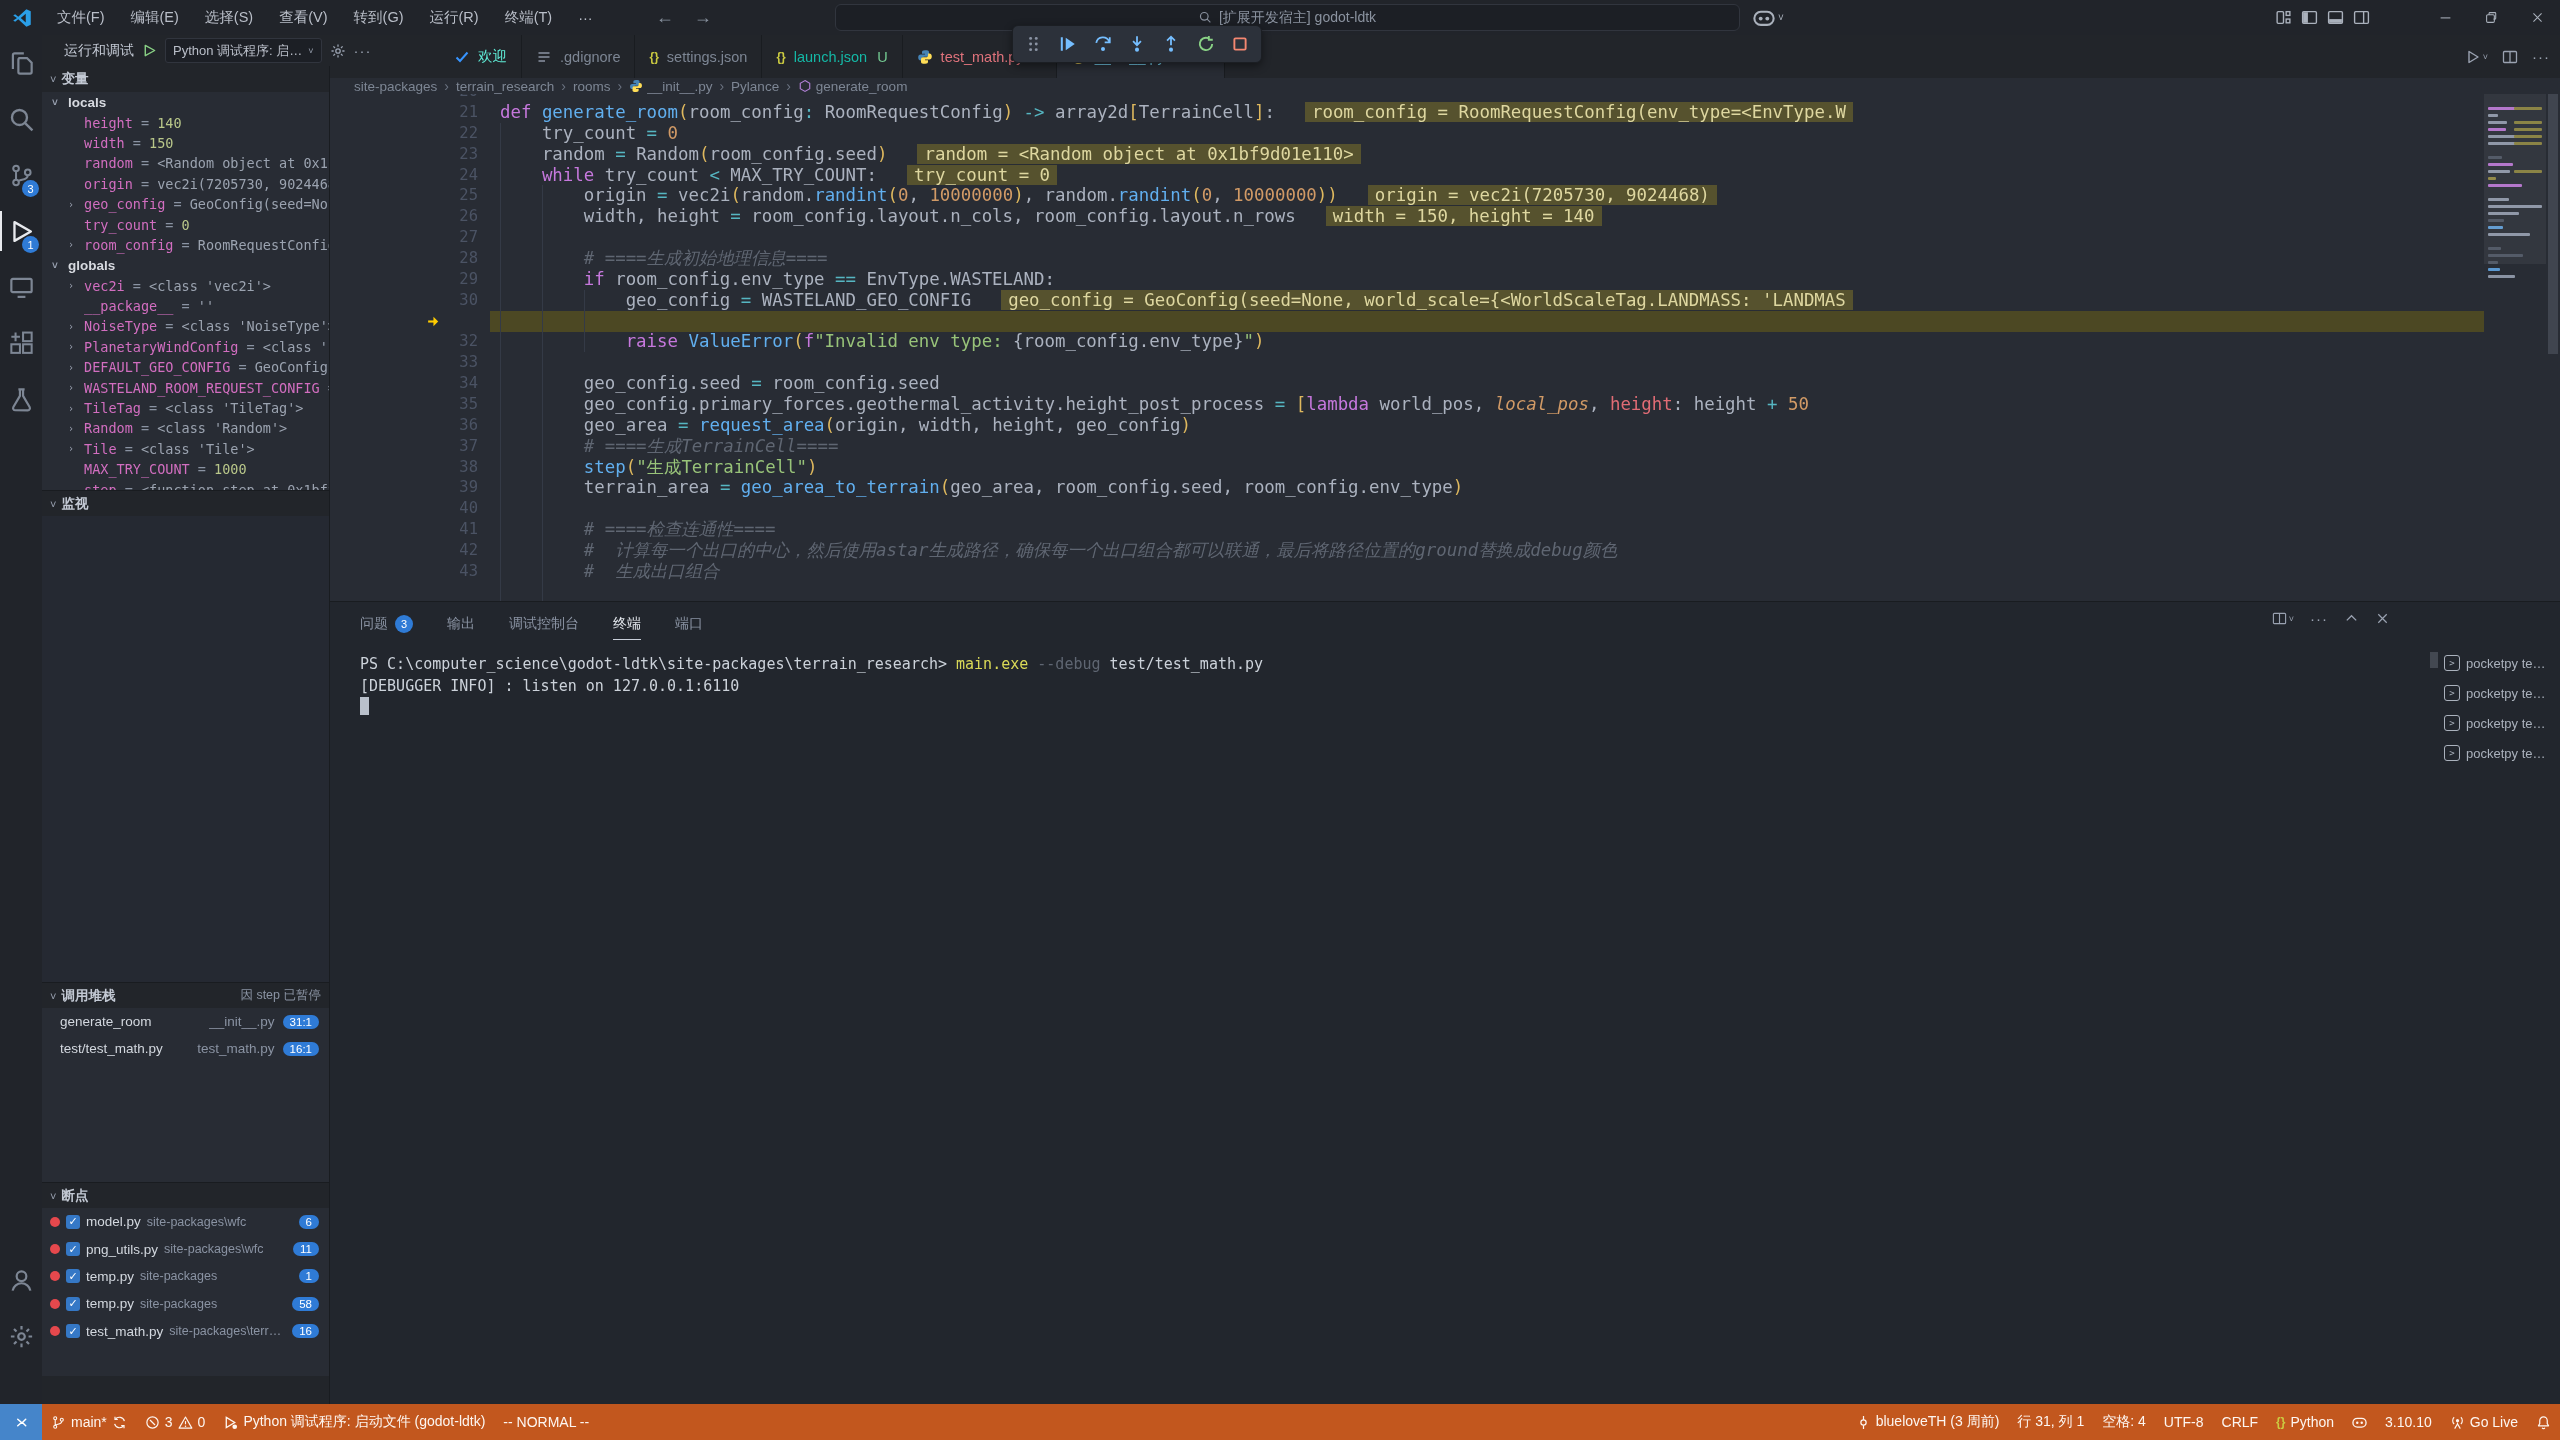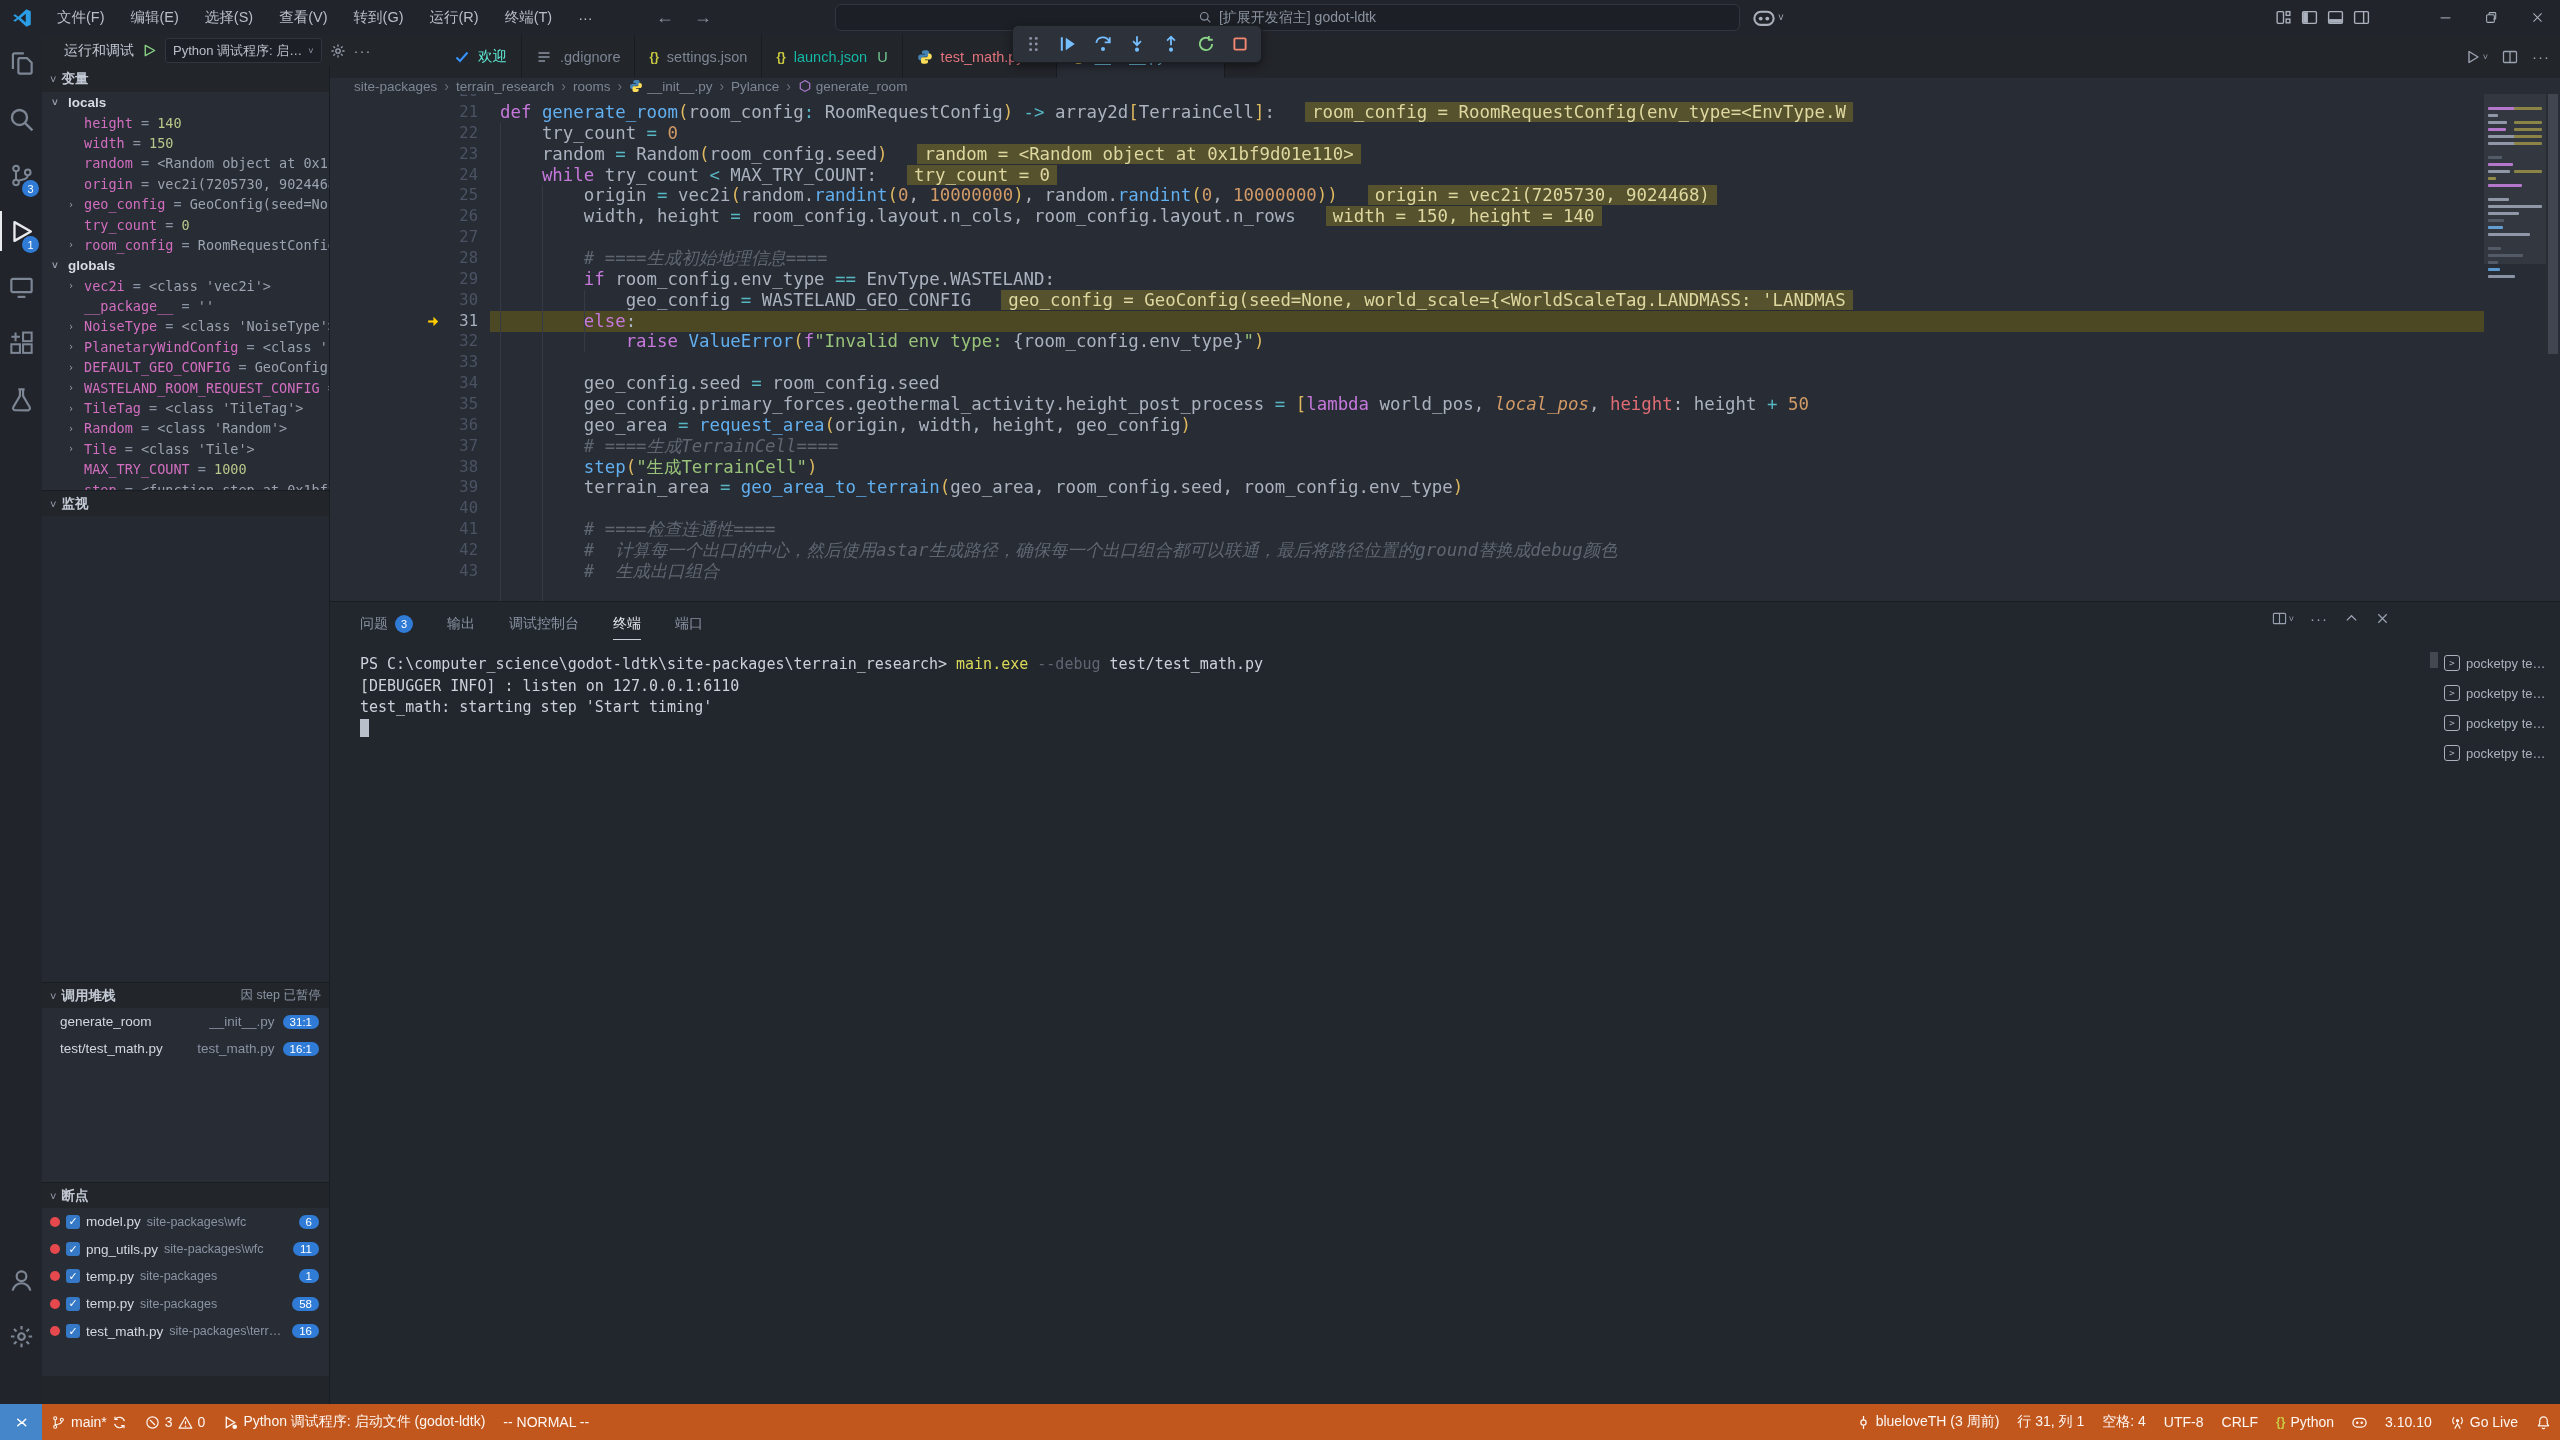--- a/index.html
+++ b/index.html
@@ -445,21 +445,20 @@
       <div class="eline" style="top: 8.05px;"><span class="lnum">21</span><span class="code mono"><span class="tk-k">def </span><span class="tk-f">generate_room</span><span class="tk-p">(</span><span class="tk-t">room_config</span><span class="tk-o">: </span><span class="tk-t">RoomRequestConfig</span><span class="tk-p">)</span><span class="tk-t"> </span><span class="tk-o">-&gt;</span><span class="tk-t"> array2d</span><span class="tk-p">[</span><span class="tk-t">TerrainCell</span><span class="tk-p">]</span><span class="tk-t">:</span><span class="dbg-hint">room_config = RoomRequestConfig(env_type=&lt;EnvType.W</span></span></div>
       <div class="eline" style="top: 28.9px;"><span class="lnum">22</span><span class="code mono"><span class="tk-t">    try_count </span><span class="tk-o">= </span><span class="tk-n">0</span></span></div>
       <div class="eline" style="top: 49.75px;"><span class="lnum">23</span><span class="code mono"><span class="tk-t">    random </span><span class="tk-o">= </span><span class="tk-t">Random</span><span class="tk-p">(</span><span class="tk-t">room_config.seed</span><span class="tk-p">)</span><span class="dbg-hint">random = &lt;Random object at 0x1bf9d01e110&gt;</span></span></div>
       <div class="eline" style="top: 70.6px;"><span class="lnum">24</span><span class="code mono"><span class="tk-k">    while </span><span class="tk-t">try_count </span><span class="tk-o">&lt; </span><span class="tk-t">MAX_TRY_COUNT</span><span class="tk-t">:</span><span class="dbg-hint">try_count = 0</span></span></div>
       <div class="eline" style="top: 91.45px;"><span class="lnum">25</span><span class="code mono"><span class="tk-t">        origin </span><span class="tk-o">= </span><span class="tk-t">vec2i</span><span class="tk-p">(</span><span class="tk-t">random.</span><span class="tk-f">randint</span><span class="tk-p">(</span><span class="tk-n">0</span><span class="tk-t">, </span><span class="tk-n">10000000</span><span class="tk-p">)</span><span class="tk-t">, random.</span><span class="tk-f">randint</span><span class="tk-p">(</span><span class="tk-n">0</span><span class="tk-t">, </span><span class="tk-n">10000000</span><span class="tk-p">))</span><span class="dbg-hint">origin = vec2i(7205730, 9024468)</span></span></div>
       <div class="eline" style="top: 112.3px;"><span class="lnum">26</span><span class="code mono"><span class="tk-t">        width, height </span><span class="tk-o">= </span><span class="tk-t">room_config.layout.n_cols, room_config.layout.n_rows</span><span class="dbg-hint">width = 150, height = 140</span></span></div>
       <div class="eline" style="top: 133.15px;"><span class="lnum">27</span><span class="code mono"></span></div>
       <div class="eline" style="top: 154px;"><span class="lnum">28</span><span class="code mono"><span class="tk-c">        # ====生成初始地理信息====</span></span></div>
       <div class="eline" style="top: 174.85px;"><span class="lnum">29</span><span class="code mono"><span class="tk-k">        if </span><span class="tk-t">room_config.env_type </span><span class="tk-o">== </span><span class="tk-t">EnvType.WASTELAND:</span></span></div>
       <div class="eline" style="top: 195.7px;"><span class="lnum">30</span><span class="code mono"><span class="tk-t">            geo_config </span><span class="tk-o">= </span><span class="tk-t">WASTELAND_GEO_CONFIG</span><span class="dbg-hint">geo_config = GeoConfig(seed=None, world_scale={&lt;WorldScaleTag.LANDMASS: 'LANDMAS</span></span></div>
-      <div class="eline" style="top: 216.55px;"><span class="lnum cur">31</span><span class="code mono"><span class="tk-k">        else</span><span class="tk-t">:</span></span></div>
       <div style="position: absolute; left: 96px; top: 218.55px;">
         <svg width="17" height="17" viewBox="0 0 16 16">
           <path d="M2 8h8" stroke="#ffcc00" stroke-width="2"></path>
           <path d="M7 3.5L11.5 8 7 12.5z" fill="#ffcc00"></path>
         </svg>
       </div>
       <div class="eline" style="top: 237.4px;"><span class="lnum">32</span><span class="code mono"><span class="tk-k">            raise </span><span class="tk-f">ValueError</span><span class="tk-p">(</span><span class="tk-k">f</span><span class="tk-s">"Invalid env type: </span><span class="tk-t">{room_config.env_type}</span><span class="tk-s">"</span><span class="tk-p">)</span></span></div>
       <div class="eline" style="top: 258.25px;"><span class="lnum">33</span><span class="code mono"></span></div>
       <div class="eline" style="top: 279.1px;"><span class="lnum">34</span><span class="code mono"><span class="tk-t">        geo_config.seed </span><span class="tk-o">= </span><span class="tk-t">room_config.seed</span></span></div>
       <div class="eline" style="top: 299.95px;"><span class="lnum">35</span><span class="code mono"><span class="tk-t">        geo_config.primary_forces.geothermal_activity.height_post_process </span><span class="tk-o">= </span><span class="tk-p">[</span><span class="tk-k">lambda </span><span class="tk-t">world_pos</span><span class="tk-t">, </span><span class="tk-i">local_pos</span><span class="tk-t">, </span><span class="tk-v">height</span><span class="tk-t">: </span><span class="tk-t">height </span><span class="tk-o">+ </span><span class="tk-n">50</span></span></div>
@@ -723,21 +722,20 @@
       <svg width="15" height="15" viewBox="0 0 16 16">
           <path d="M3 10l5-5 5 5" fill="none" stroke="currentColor" stroke-width="1.4"></path>
         </svg>
       <svg width="15" height="15" viewBox="0 0 16 16">
           <path d="M3.5 3.5l9 9M12.5 3.5l-9 9" stroke="currentColor" stroke-width="1.3"></path>
         </svg>
     </div>
     <div id="terminal">
         <div style="white-space: pre;"><span>PS C:\computer_science\godot-ldtk\site-packages\terrain_research&gt; </span><span class="tm-cmd">main.exe</span><span> </span><span class="tm-dim">--debug</span><span> test/test_math.py</span></div>
         <div style="white-space: pre;"><span>[DEBUGGER INFO] : listen on 127.0.0.1:6110</span></div>
-        <div style="white-space: pre;"><span>test_math: starting step 'Start timing'</span></div>
         <div><span id="term-cursor"></span></div>
       </div>
     <div id="term-scroll"></div>
     <div id="term-list">
         <div class="term-item">
           <span class="tbox">&gt;</span>
           <span class="ell">pocketpy te…</span>
         </div>
         <div class="term-item">
           <span class="tbox">&gt;</span>

